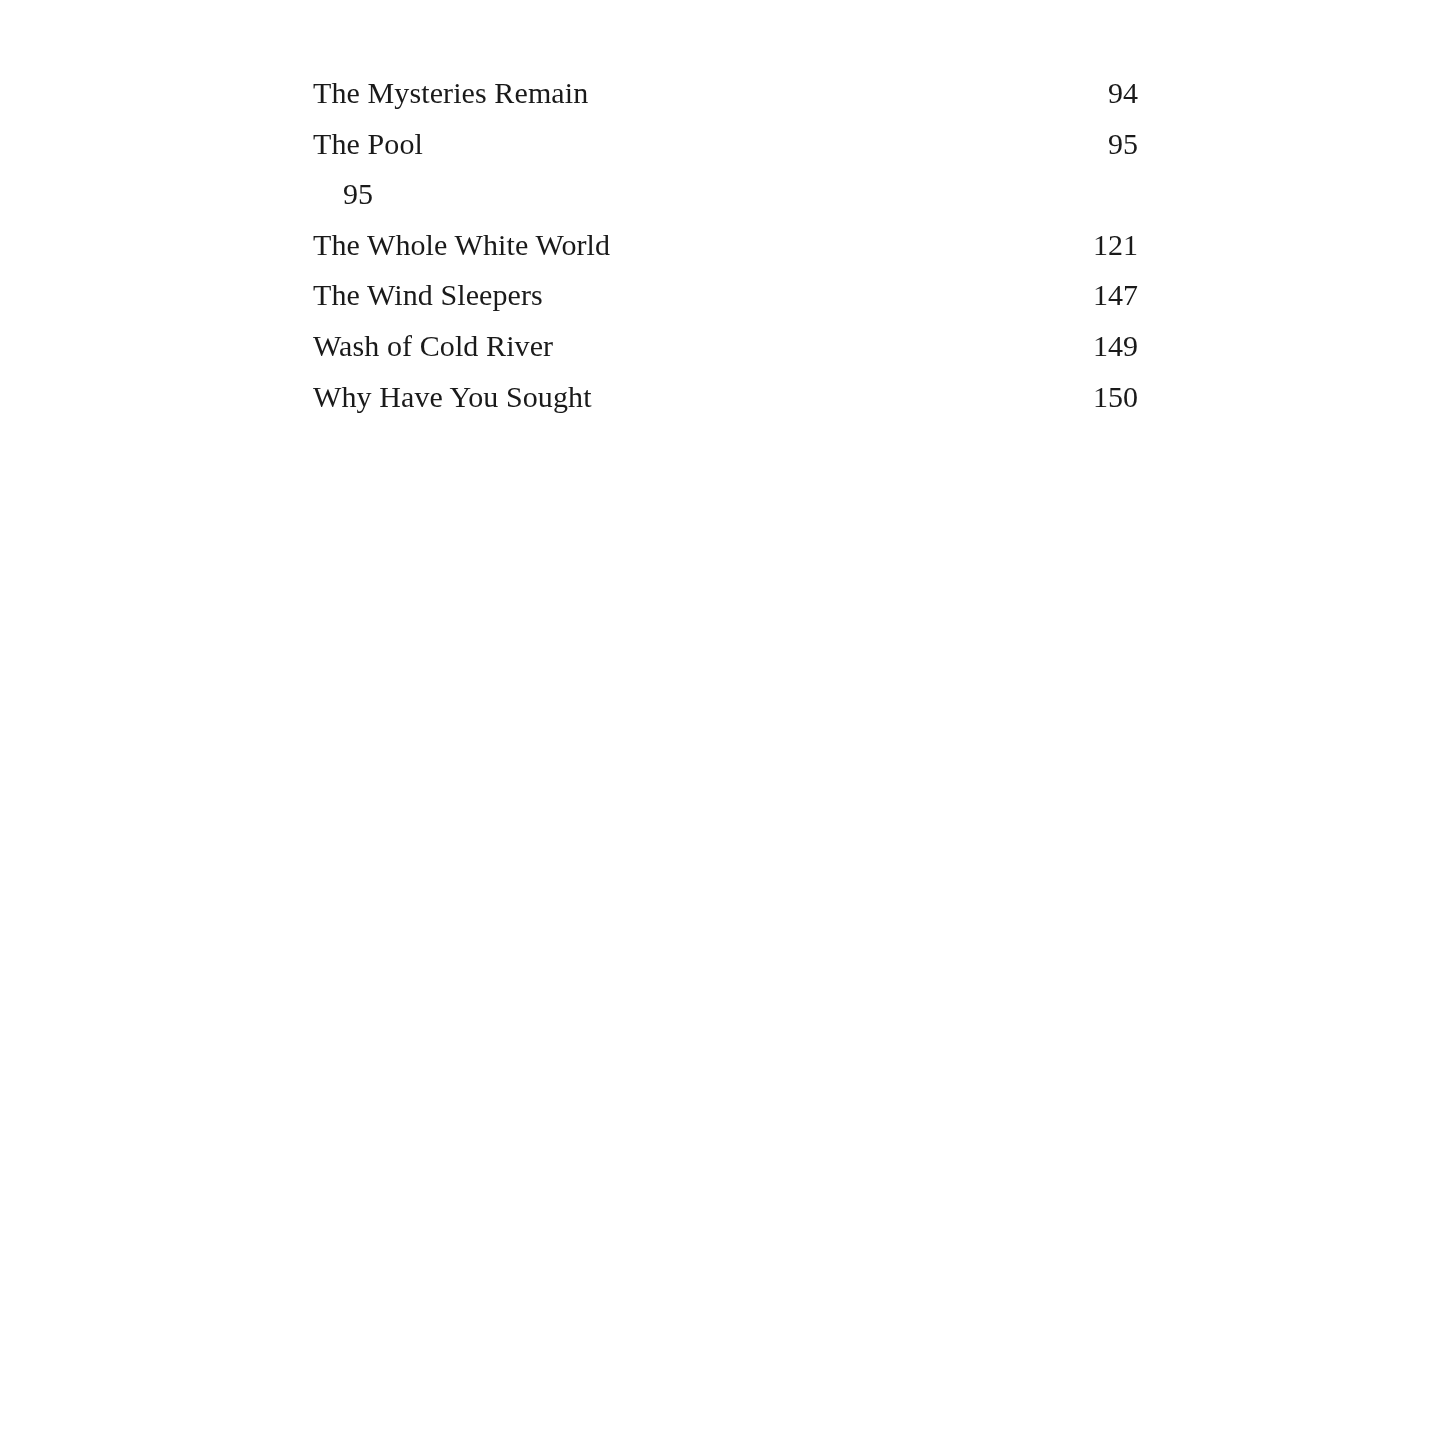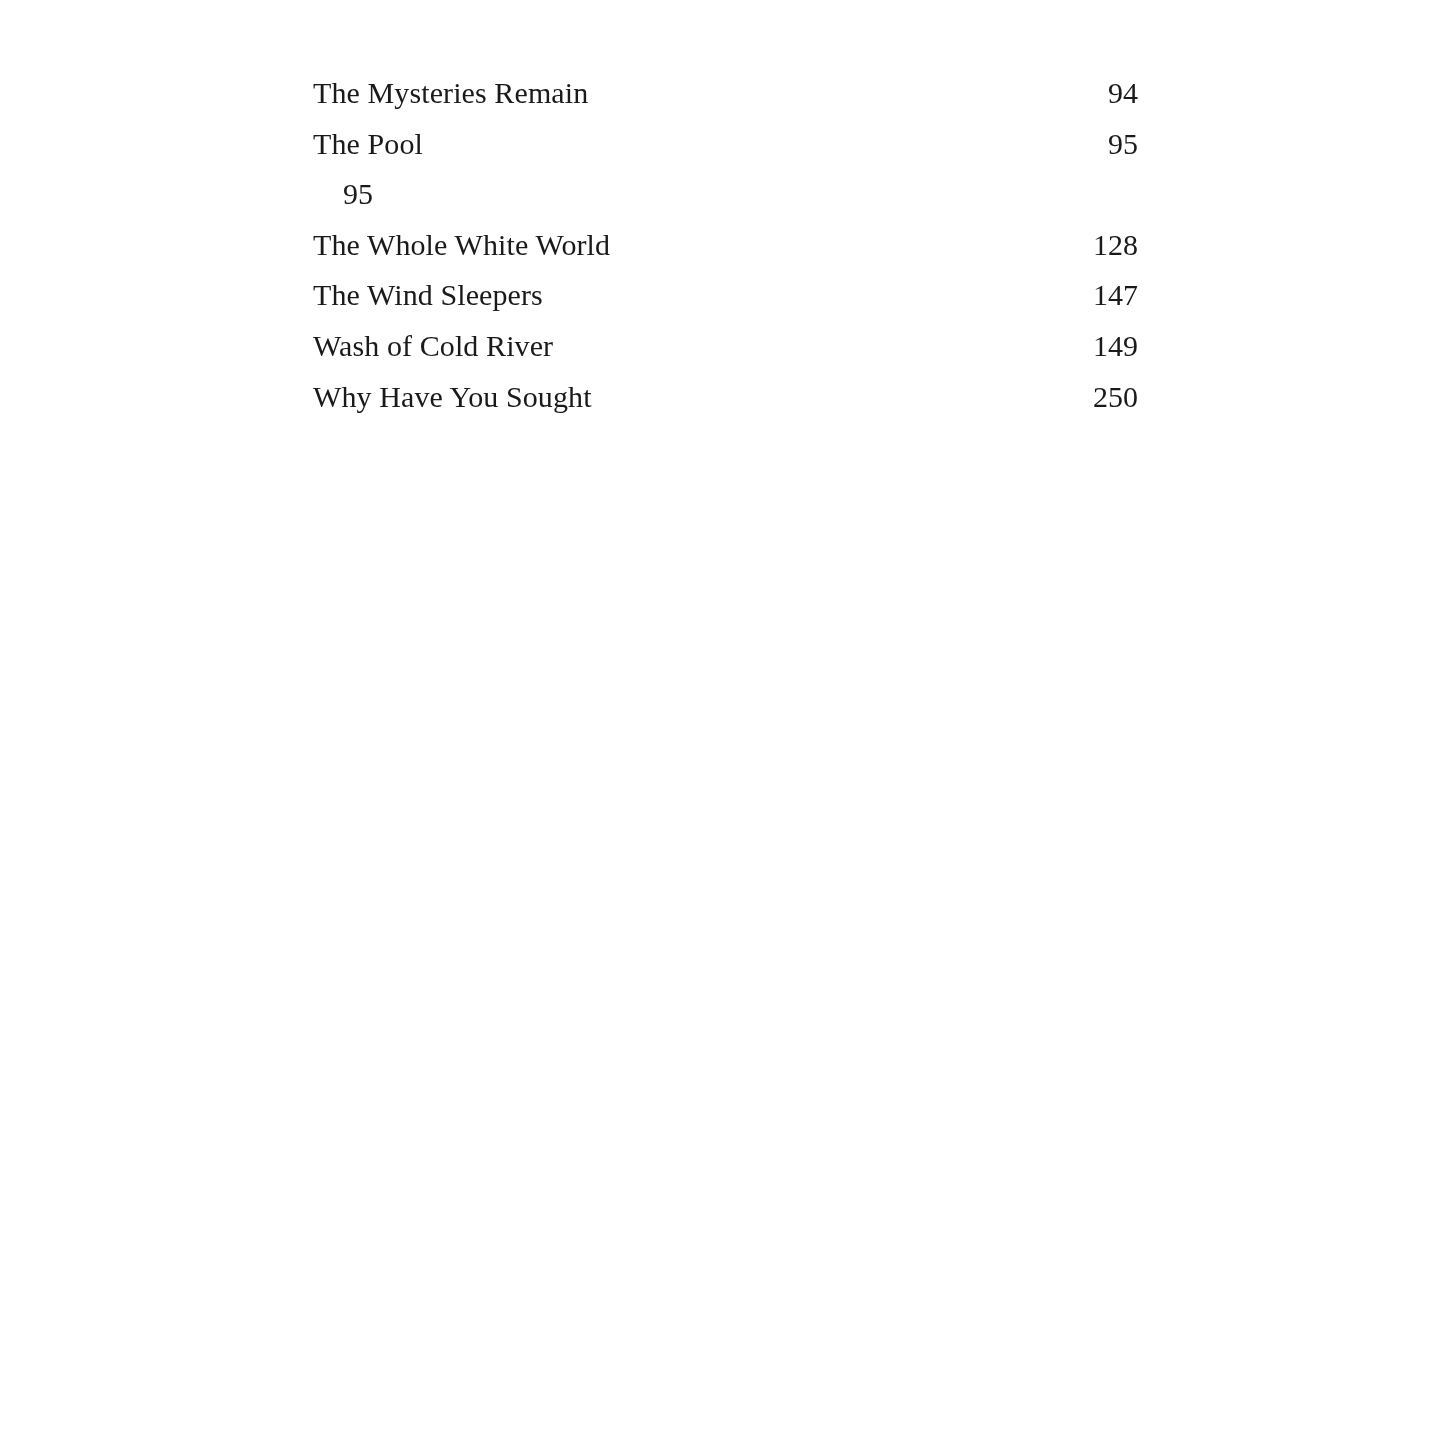--- a/index.html
+++ b/index.html
@@ -65,33 +65,33 @@
       <span class="toc-title">The Pool</span>
       <span class="toc-page">95</span>
     </div>
 
     <div class="toc-entry">
       <span class="toc-page">95</span>
     </div>
 
     <div class="toc-entry">
       <span class="toc-title">The Whole White World</span>
-      <span class="toc-page">128</span>
+      <span class="toc-page">121</span>
     </div>
 
     <div class="toc-entry">
       <span class="toc-title">The Wind Sleepers</span>
       <span class="toc-page">147</span>
     </div>
 
 
     <div class="toc-entry">
       <span class="toc-title">Wash of Cold River</span>
       <span class="toc-page">149</span>
     </div>
 
     <div class="toc-entry">
       <span class="toc-title">Why Have You Sought</span>
-      <span class="toc-page">250</span>
+      <span class="toc-page">150</span>
     </div>
 
   </div>
 </div>
 
 </body></html>

